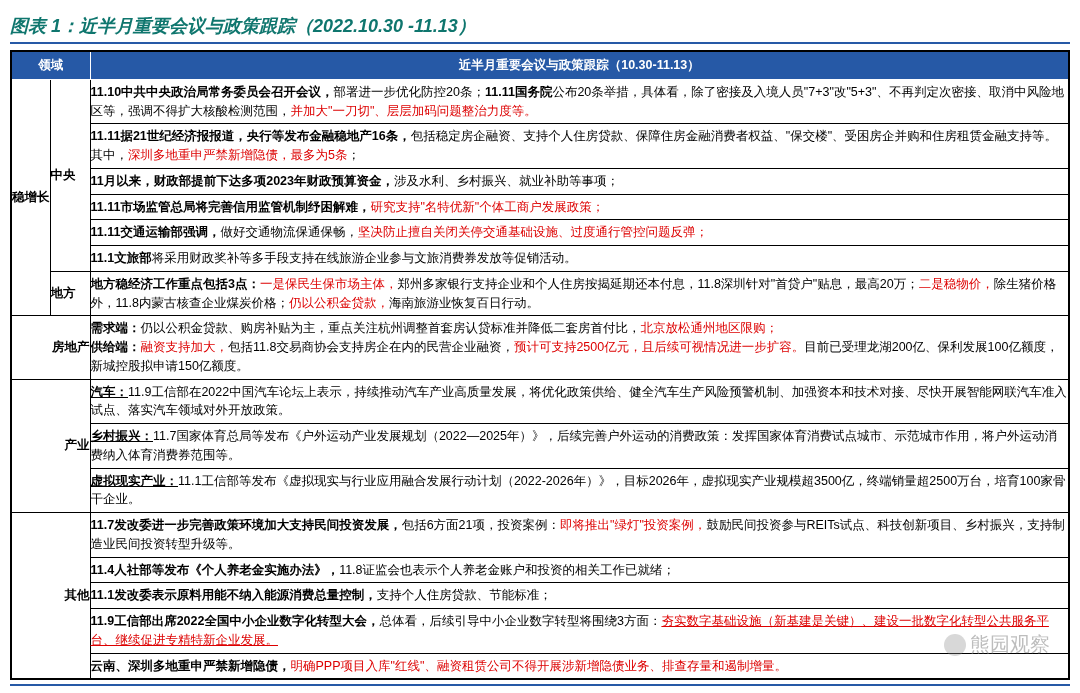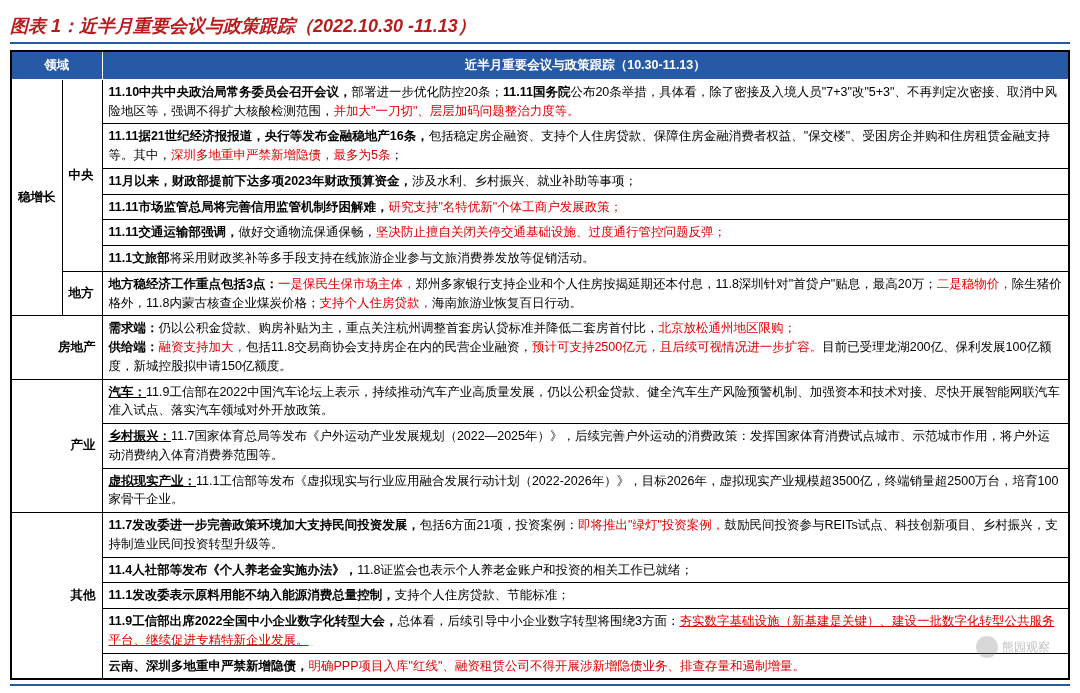--- a/index.html
+++ b/index.html
@@ -3,21 +3,21 @@
   <meta charset="utf-8">
   <style>
     * { margin: 0; padding: 0; box-sizing: border-box; }
     body {
       font-family: "Microsoft YaHei", "SimSun", sans-serif;
       background: #fff;
       padding: 10px;
       width: 1080px;
     }
     .title {
-      color: #b91c1c;
+      color: #0f766e;
       font-size: 18px;
       font-style: italic;
       font-weight: bold;
       padding: 4px 0;
       border-bottom: 2px solid #2659a6;
       margin-bottom: 6px;
     }
     table {
       border-collapse: collapse;
       width: 100%;
@@ -28,21 +28,21 @@
     th {
       background: #2659a6;
       color: #fff;
       font-weight: bold;
       padding: 4px 6px;
       text-align: center;
       border: 1px solid #fff;
     }
     td {
       border: 1px solid #000;
-      padding: 3px 6px;
+      padding: 3px 0;
       vertical-align: middle;
     }
     td.cat {
       text-align: right;
       font-weight: bold;
       white-space: nowrap;
     }
     td.sub {
       text-align: left;
       font-weight: bold;
@@ -58,21 +58,21 @@
       font-style: italic;
       padding: 6px 0;
       border-top: 2px solid #2659a6;
       margin-top: 4px;
     }
     .watermark {
       position: absolute;
       right: 30px;
       bottom: 35px;
       color: #888;
-      font-size: 12px;
+      font-size: 20px;
       opacity: .55;
       display: flex;
       align-items: center;
       gap: 4px;
     }
     .wm-icon {
       width: 22px; height: 22px; border-radius: 50%;
       background: #888; display:inline-block; opacity:.6;
     }
   </style>
@@ -117,36 +117,36 @@
   </tr>
   <tr>
     <td>
       <span class="bold">11.1文旅部</span><span>将采用财政奖补等多手段支持在线旅游企业参与文旅消费券发放等促销活动。</span>
     </td>
   </tr>
 
   <tr>
     <td class="sub">地方</td>
     <td>
-      <span class="bold">地方稳经济工作重点包括3点：</span><span class="red">一是保民生保市场主体，</span><span>郑州多家银行支持企业和个人住房按揭延期还本付息，11.8深圳针对"首贷户"贴息，最高20万；</span><span class="red">二是稳物价，</span><span>除生猪价格外，11.8内蒙古核查企业煤炭价格；</span><span class="red">支持个人住房贷款，</span><span>海南旅游业恢复百日行动。</span>
+      <span class="bold">地方稳经济工作重点包括3点：</span><span class="red">一是保民生保市场主体，</span><span>郑州多家银行支持企业和个人住房按揭延期还本付息，11.8深圳针对"首贷户"贴息，最高20万；</span><span class="red">二是稳物价，</span><span>除生猪价格外，11.8内蒙古核查企业煤炭价格；</span><span class="red">仍以公积金贷款，</span><span>海南旅游业恢复百日行动。</span>
     </td>
   </tr>
 
   <tr>
     <td class="cat" colspan="2">房地产</td>
     <td>
       <span class="bold">需求端：</span><span>仍以公积金贷款、购房补贴为主，重点关注杭州调整首套房认贷标准并降低二套房首付比，</span><span class="red">北京放松通州地区限购；</span><br>
       <span class="bold">供给端：</span><span class="red">融资支持加大，</span><span>包括11.8交易商协会支持房企在内的民营企业融资，</span><span class="red">预计可支持2500亿元，且后续可视情况进一步扩容。</span><span>目前已受理龙湖200亿、保利发展100亿额度，新城控股拟申请150亿额度。</span>
     </td>
   </tr>
 
   <tr>
     <td class="cat" colspan="2" rowspan="3">产业</td>
     <td>
-      <span class="bold ul">汽车：</span><span>11.9工信部在2022中国汽车论坛上表示，持续推动汽车产业高质量发展，仍以公积金贷款、健全汽车生产风险预警机制、加强资本和技术对接、尽快开展智能网联汽车准入试点、落实汽车领域对外开放政策。</span>
+      <span class="bold ul">汽车：</span><span>11.9工信部在2022中国汽车论坛上表示，持续推动汽车产业高质量发展，将优化政策供给、健全汽车生产风险预警机制、加强资本和技术对接、尽快开展智能网联汽车准入试点、落实汽车领域对外开放政策。</span>
     </td>
   </tr>
   <tr>
     <td>
       <span class="bold ul">乡村振兴：</span><span>11.7国家体育总局等发布《户外运动产业发展规划（2022—2025年）》，后续完善户外运动的消费政策：发挥国家体育消费试点城市、示范城市作用，将户外运动消费纳入体育消费券范围等。</span>
     </td>
   </tr>
   <tr>
     <td>
       <span class="bold ul">虚拟现实产业：</span><span>11.1工信部等发布《虚拟现实与行业应用融合发展行动计划（2022-2026年）》，目标2026年，虚拟现实产业规模超3500亿，终端销量超2500万台，培育100家骨干企业。</span>

